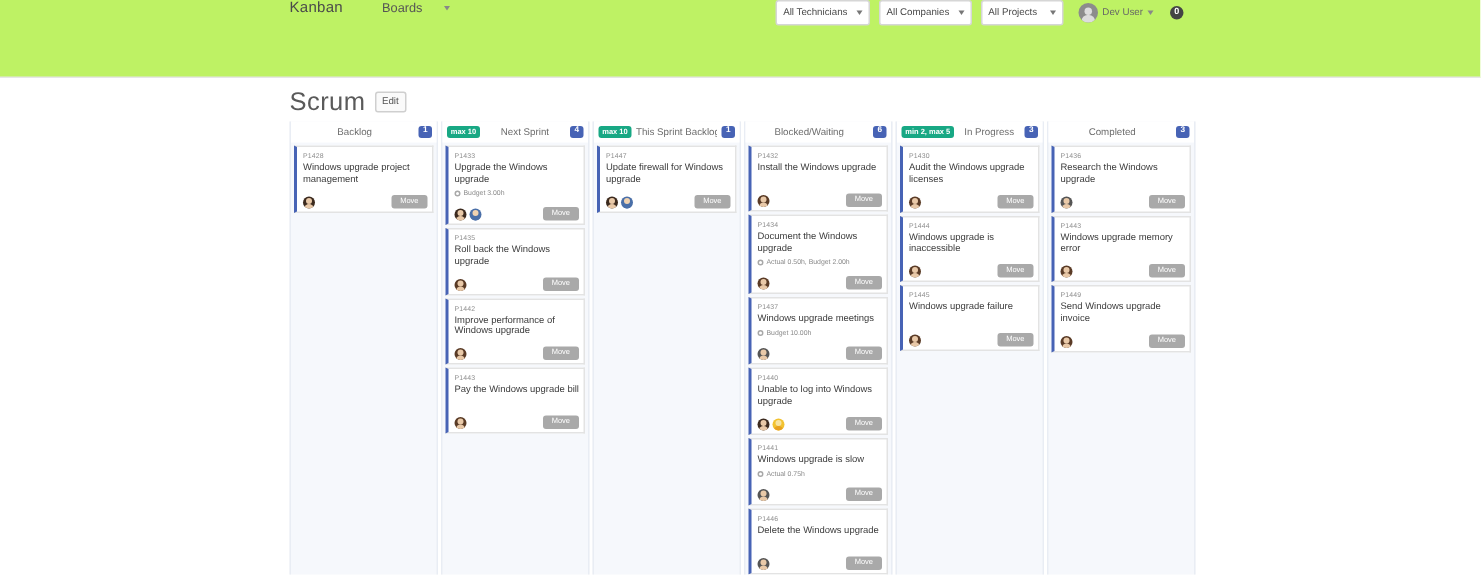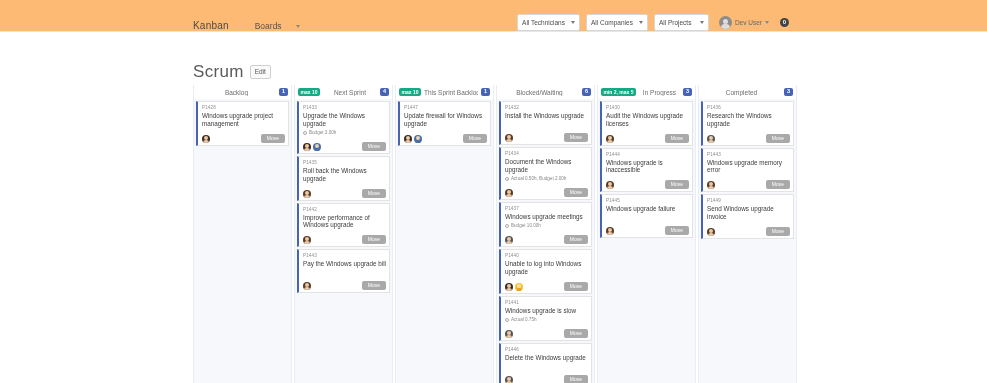--- a/index.html
+++ b/index.html
@@ -5,25 +5,25 @@
   * { box-sizing: border-box; margin: 0; padding: 0; }
   html, body {
     width: 987px; height: 383px;
     background: #ffffff;
     font-family: "Liberation Sans", sans-serif;
     overflow: hidden;
   }
 
   
   .topnav {
-    height: 32px;
-    background: #fdba74;
+    height: 52px;
+    background: #bef264;
     border-bottom: 1px solid #e6e6e6;
     display: flex;
-    align-items: flex-end;
+    align-items: flex-start;
     padding: 0 10px 0 193px;
     position: relative;
   }
   .brand {
     font-size: 10px;
     color: #4a4a4a;
     letter-spacing: .2px;
     margin-right: 26px;
   }
   .nav-link {
@@ -102,21 +102,20 @@
   .board-wrap {
     padding: 6px 0 0 193px;
     background: #ffffff;
     height: 345px;
   }
   .board-title-row {
     display: flex;
     align-items: center;
     gap: 6px;
     padding-bottom: 3px;
-    margin-top: 24px;
   }
   .board-title {
     font-size: 17px;
     color: #5a5a5a;
     font-weight: normal;
     letter-spacing: .3px;
   }
   .edit-btn {
     border: 1px solid #cfcfcf;
     background: #fafafa;

